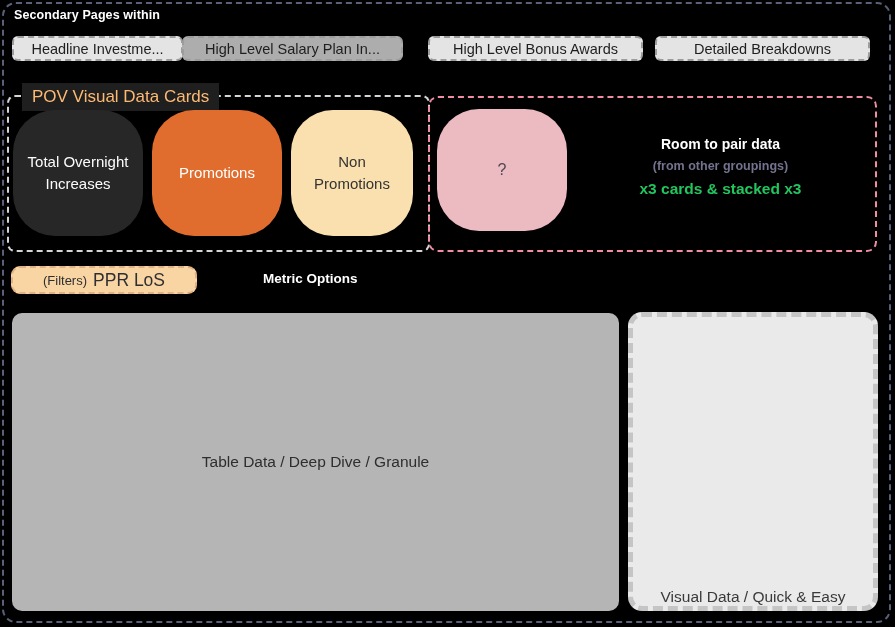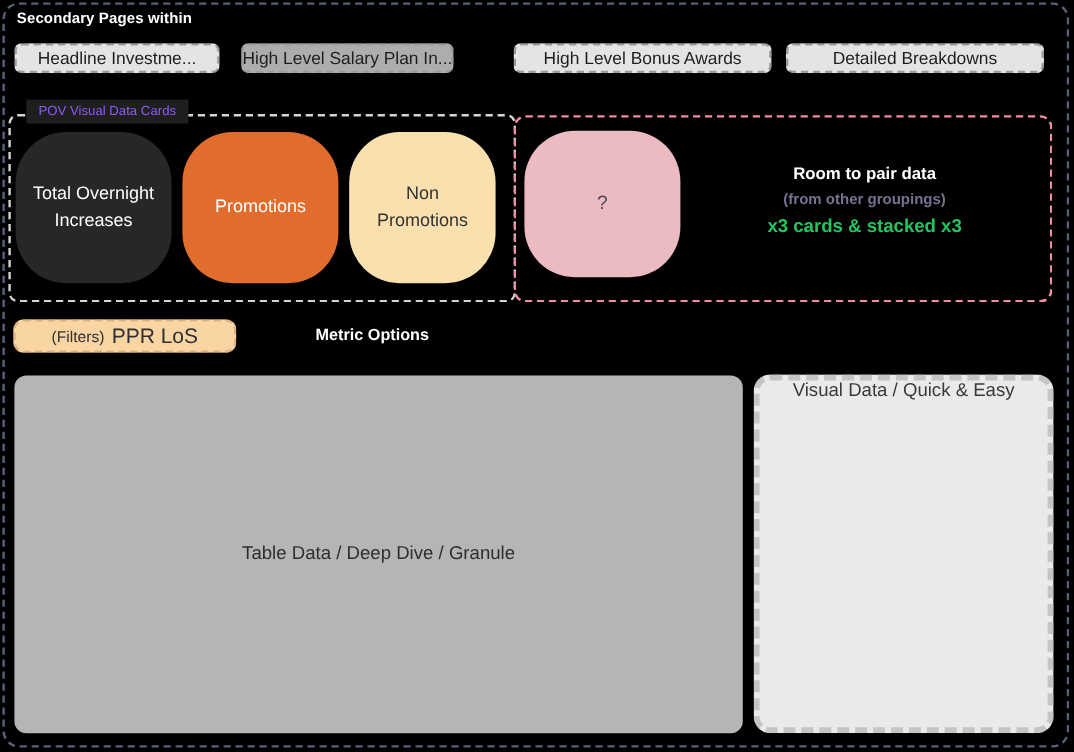--- a/index.html
+++ b/index.html
@@ -23,32 +23,32 @@
 
   
   .tab{
     top:36px;height:25px;
     border:2px dashed #9C9C9C;border-radius:6px;
     color:#1E1E1E;font-size:14.5px;
     display:flex;align-items:center;justify-content:center;
     white-space:nowrap;cursor:pointer;
   }
   .tab-1{left:12px;width:171px;}
-  .tab-2{left:201px;width:177px;}
+  .tab-2{left:182px;width:221px;}
   .tab-3{left:428px;width:215px;}
   .tab-4{left:655px;width:215px;}
 
   
   .pov-box{
     left:7px;top:95px;width:423px;height:157px;
     border:2px dashed #D5D5D5;border-radius:8px;
   }
   .pov-label{
     left:22px;top:83px;padding:4px 10px;
-    background:#1F1F1F;color:#8b5cf6;font-size:11px;z-index:3;
+    background:#1F1F1F;color:#fdba74;font-size:17px;z-index:3;
   }
   .pink-box{
     left:428px;top:96px;width:449px;height:156px;
     border:2px dashed #F08CA4;border-radius:10px;z-index:2;
   }
 
   .card{
     top:110px;height:126px;border-radius:42px;
     display:flex;align-items:center;justify-content:center;text-align:center;
     font-size:15px;line-height:1.45;padding:0 14px;cursor:pointer;z-index:4;
@@ -82,21 +82,21 @@
   
   .panel-left{
     left:12px;top:313px;width:607px;height:298px;
     background:#B5B5B5;border-radius:10px;
     display:flex;align-items:center;justify-content:center;
     color:#2E2E2E;font-size:15.5px;
   }
   .panel-right{
     left:628px;top:312px;width:250px;height:299px;
     background:#EAEAEA;border:5px dashed #C5C5C5;border-radius:14px;
-    display:flex;align-items:flex-start;justify-content:center;text-align:center;
+    display:flex;align-items:flex-end;justify-content:center;text-align:center;
     color:#3A3A3A;font-size:15.5px;padding:0 10px;
   }
 </style>
 </head>
 <body>
 
 <div class="abs outer-frame"></div>
 
 <div class="abs secondary-label">Secondary Pages within</div>
 

